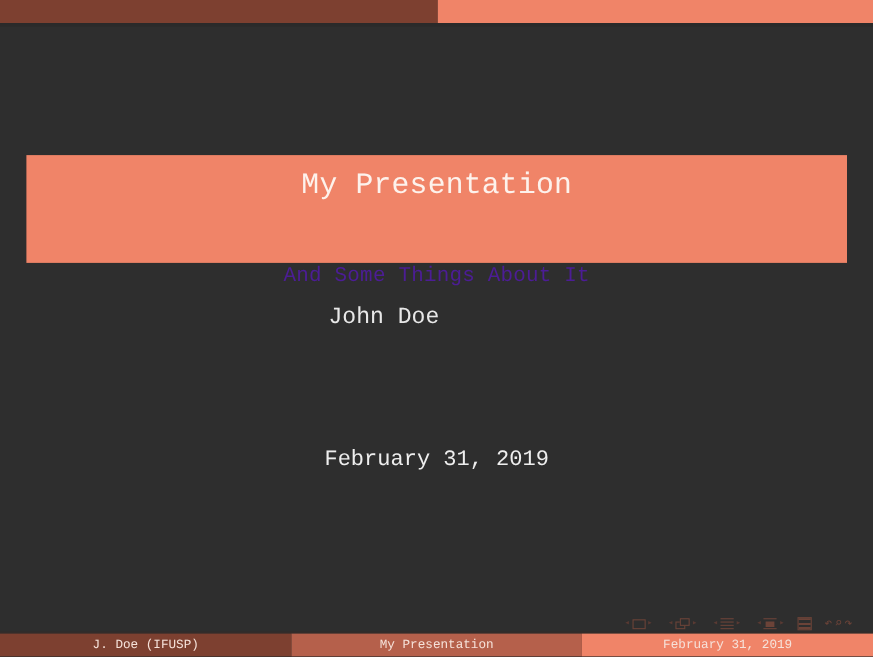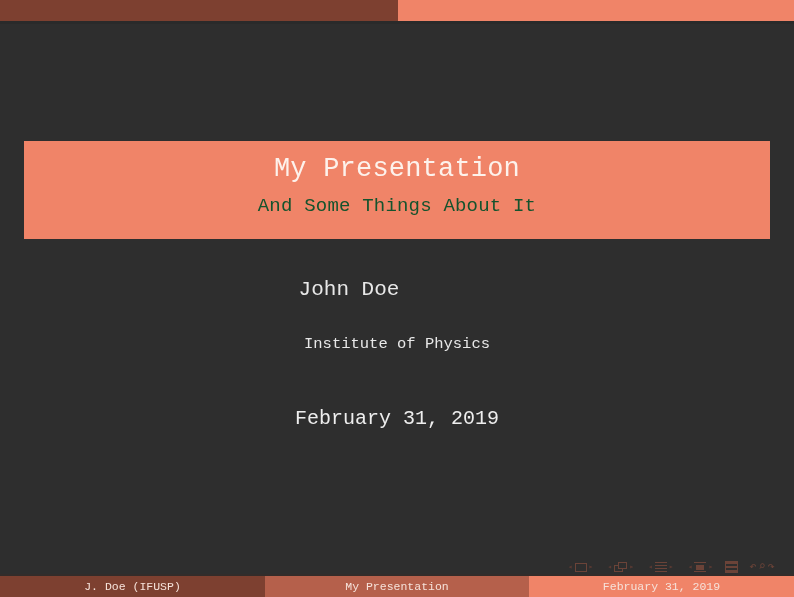--- a/index.html
+++ b/index.html
@@ -55,25 +55,26 @@
     padding-top: 8px;
   }
   .title-main {
     color: #fdf2ec;
     font-size: 27px;
     font-weight: normal;
     line-height: 40px;
     letter-spacing: 0.2px;
   }
   .title-sub {
-    color: #14532d;
+    color: #4c1d95;
     font-size: 19px;
     font-weight: normal;
     line-height: 34px;
     letter-spacing: 0.2px;
+    margin-top: 44px;
   }
 
   
   .author {
     position: absolute;
     left: 0; top: 278px;
     width: 698px;
     text-align: center;
     color: #e8e8e8;
     font-size: 21px;
@@ -239,21 +240,20 @@
   <div class="headbar-shadow"></div>
 
   <div class="title-block">
     <div class="title-main">My Presentation</div>
     <div class="title-sub">And Some Things About It</div>
   </div>
 
   <div class="author">John Doe</div>
 
   <div class="institute">
-    <div>Institute of Physics</div>
   </div>
 
   <div class="date">February 31, 2019</div>
 
   <div class="navsyms">
 
     <div class="navgroup">
       <span class="nav-arrow">◂</span>
       <span class="nav-box"></span>
       <span class="nav-arrow">▸</span>

